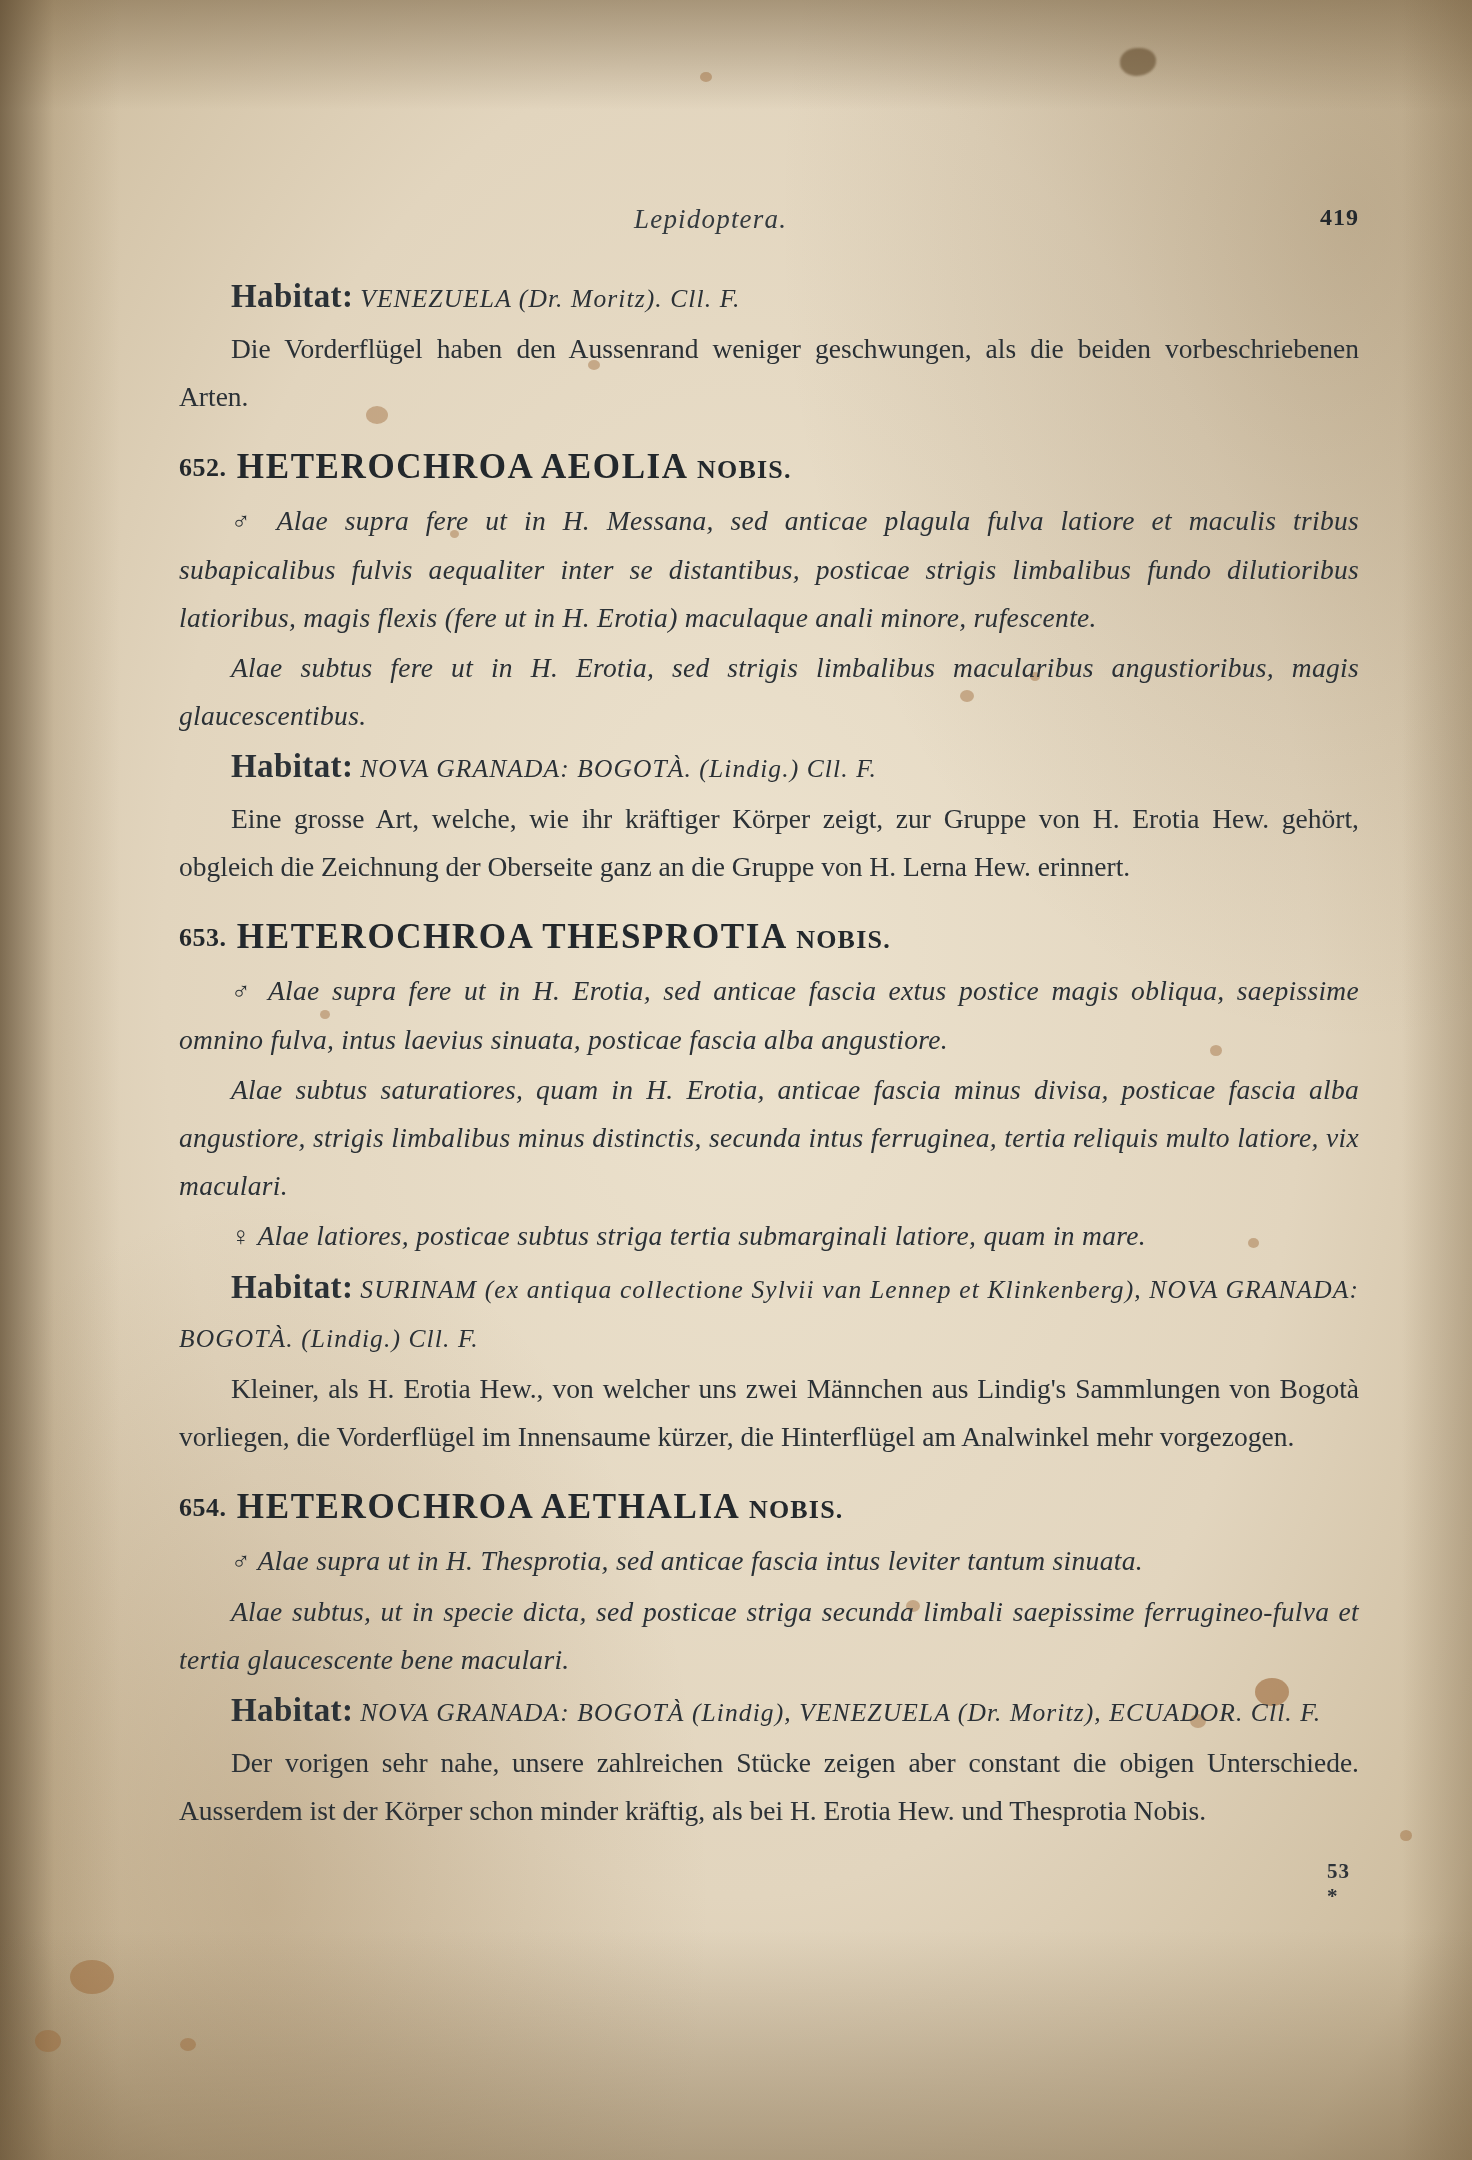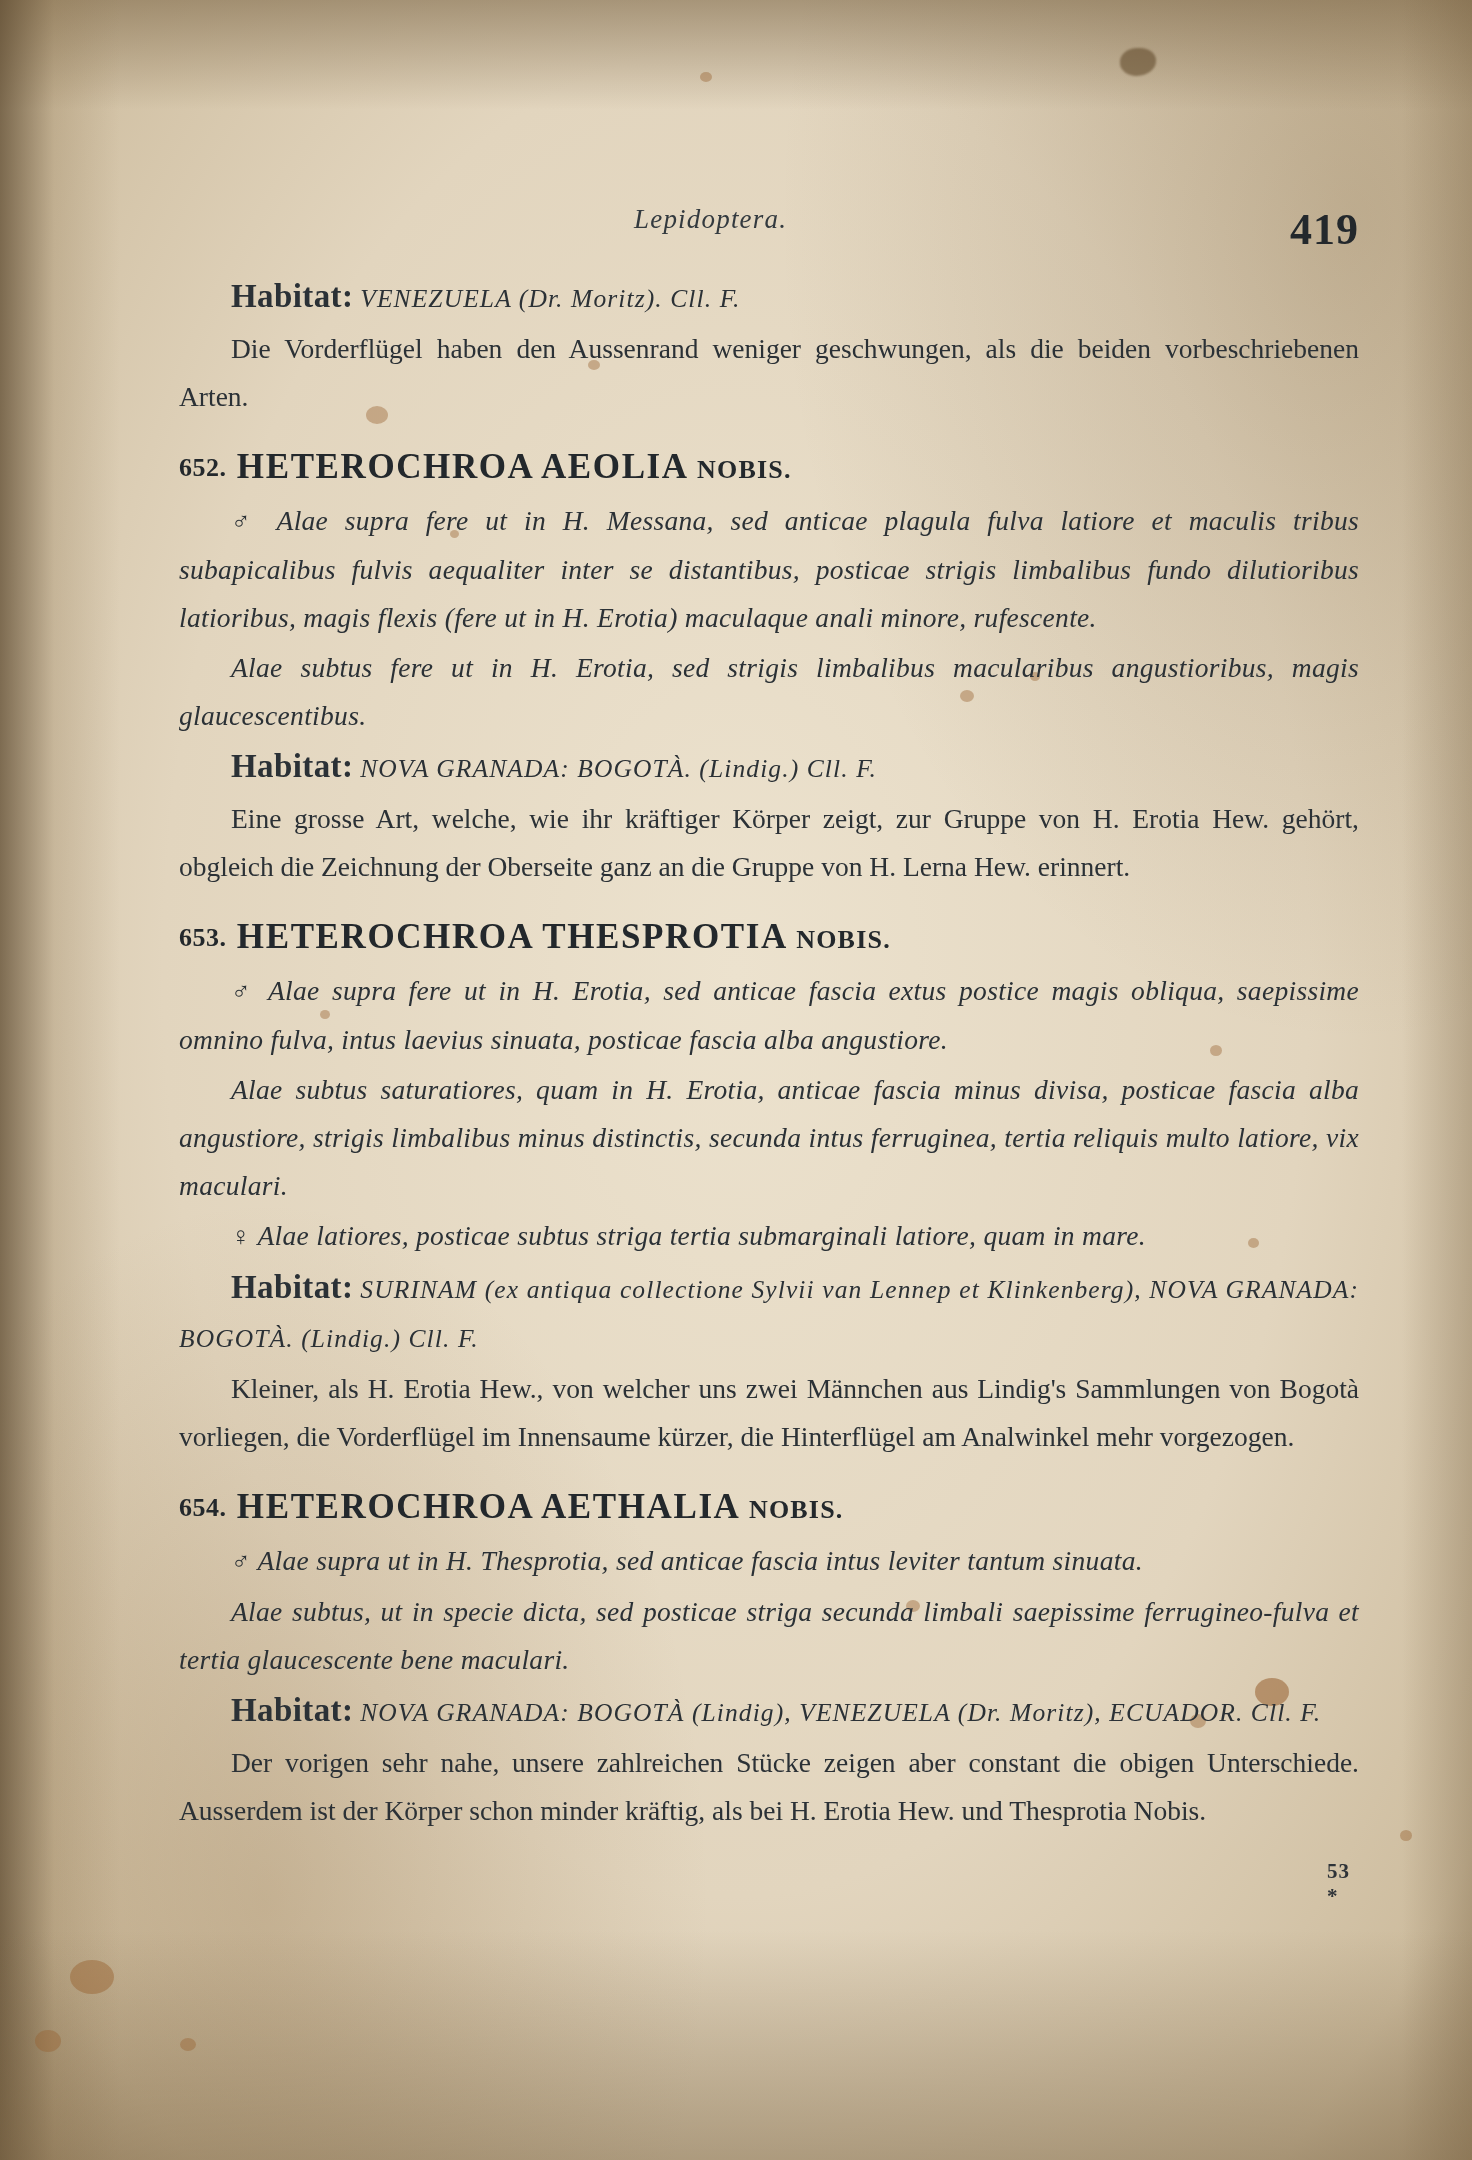--- a/index.html
+++ b/index.html
@@ -64,21 +64,21 @@
     top: 0;
     font-style: italic;
     font-size: 27px;
     letter-spacing: 1.2px;
     color: #333a3f;
   }
   .page-number {
     position: absolute;
     right: 0;
     top: 0;
-    font-size: 44px;
+    font-size: 24px;
     font-weight: bold;
     letter-spacing: 1px;
     color: #23282c;
   }
 
   p {
     margin: 0 0 2px 0;
     font-size: 27.5px;
     line-height: 48px;
     text-align: justify;

